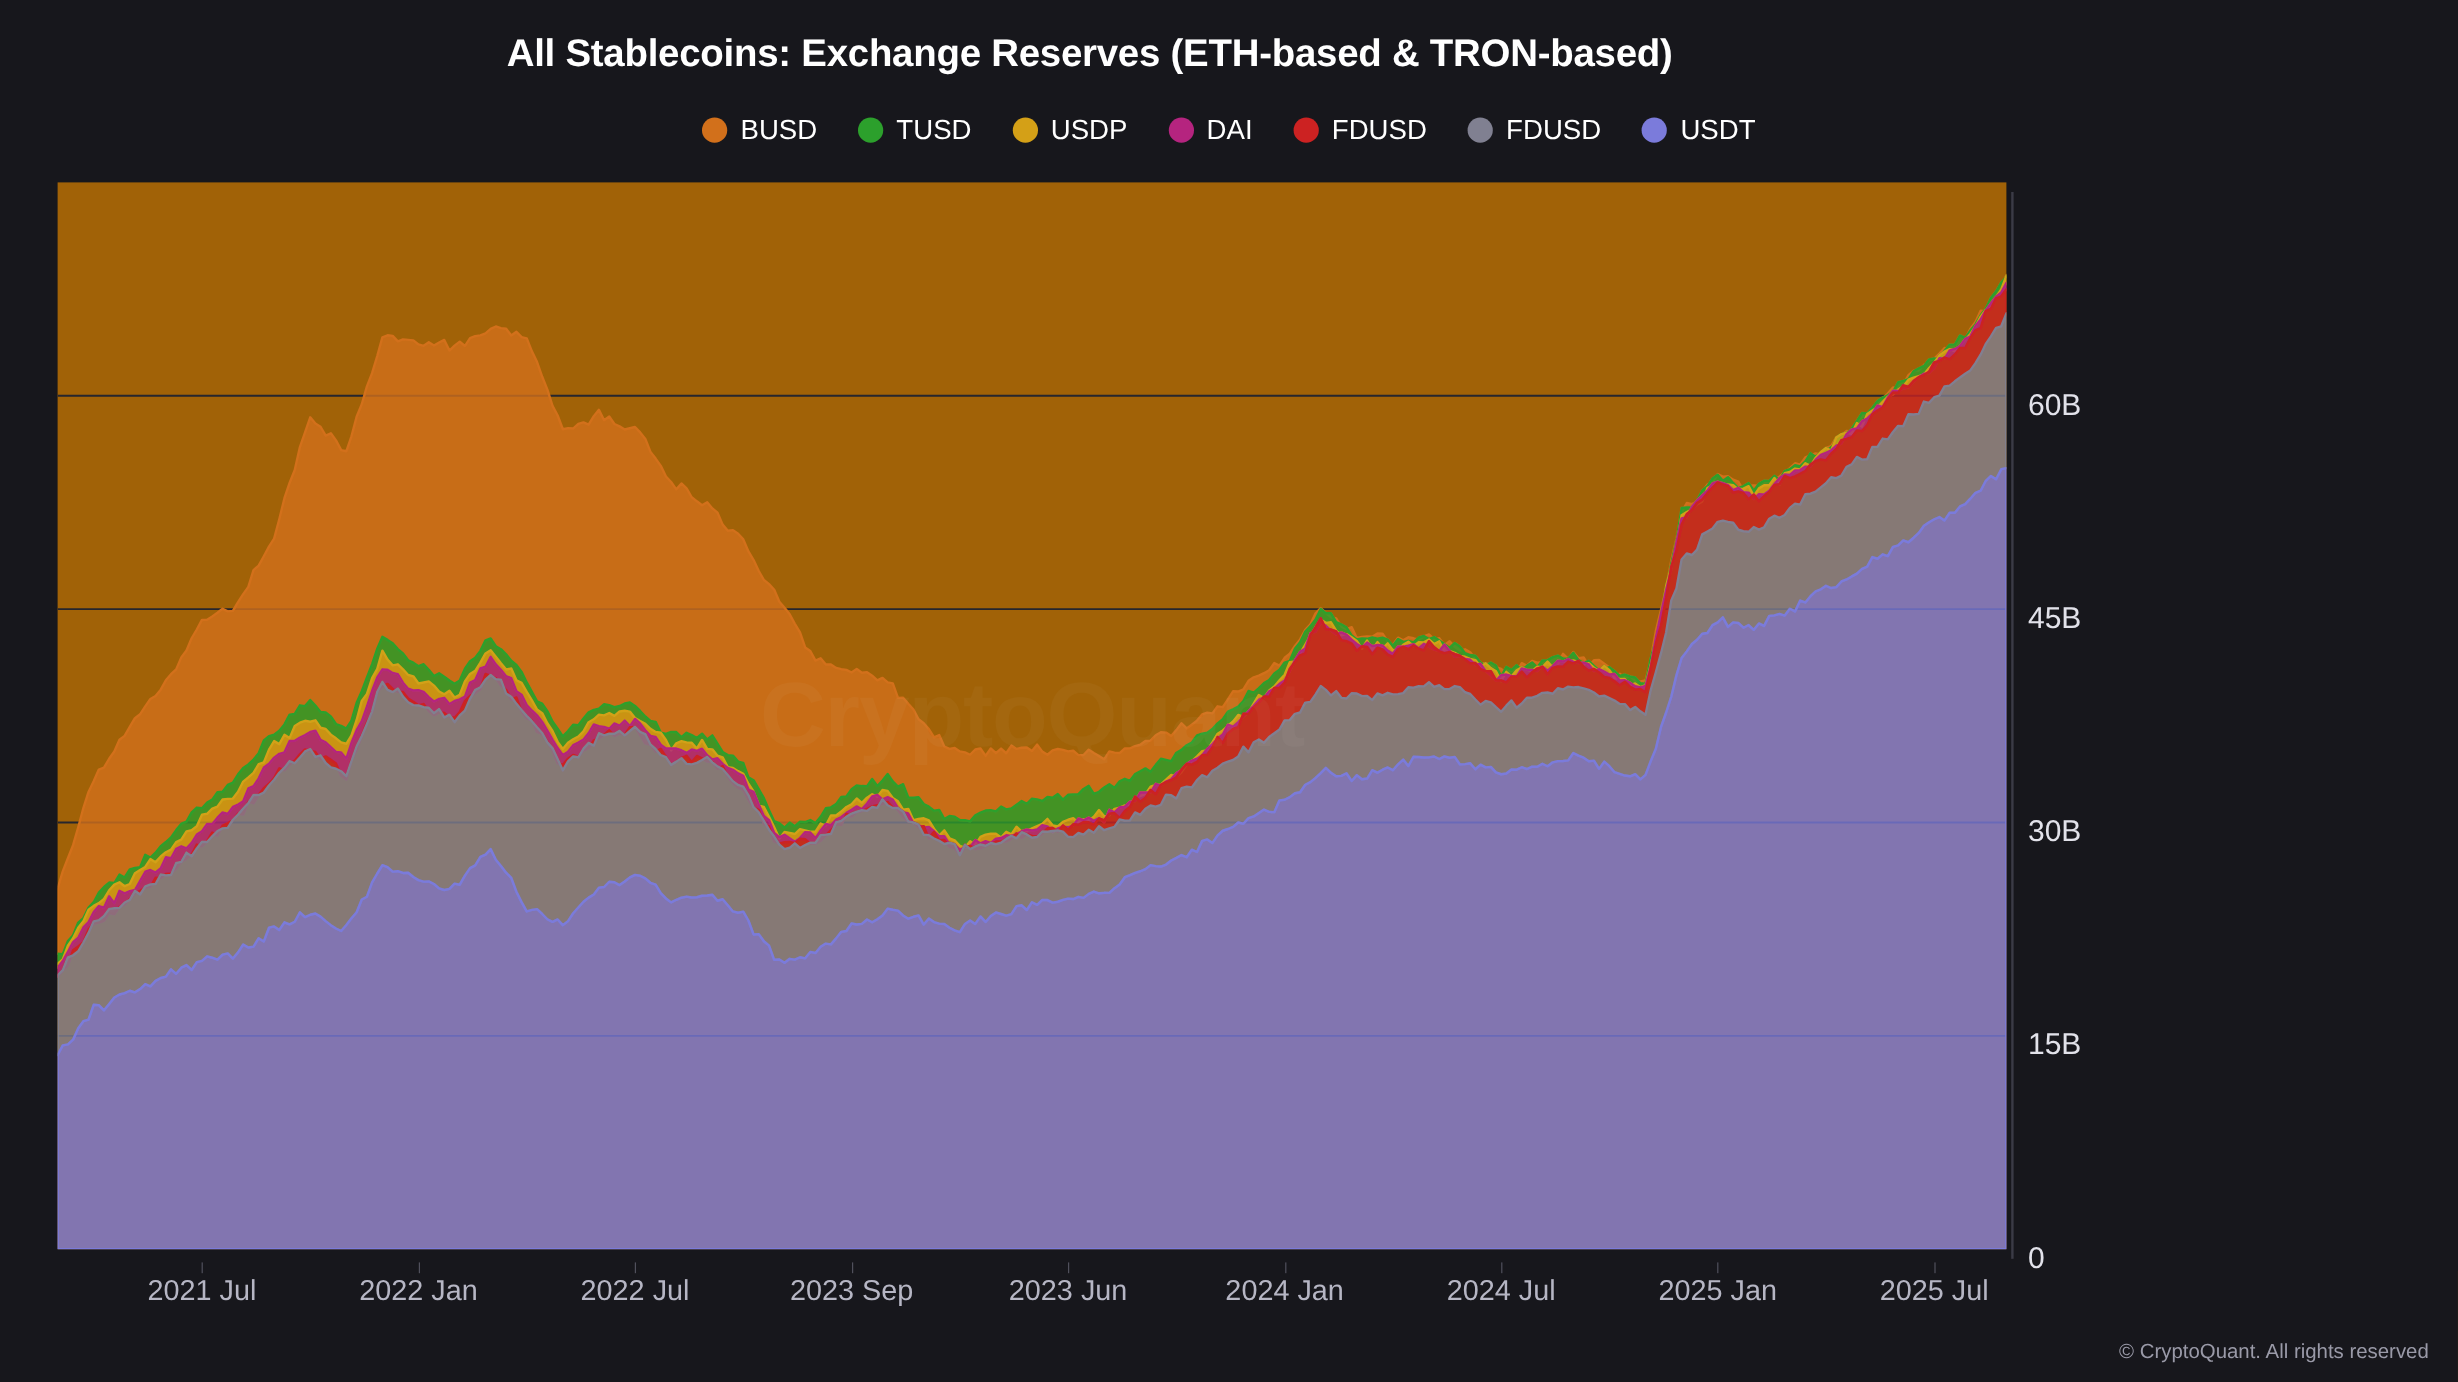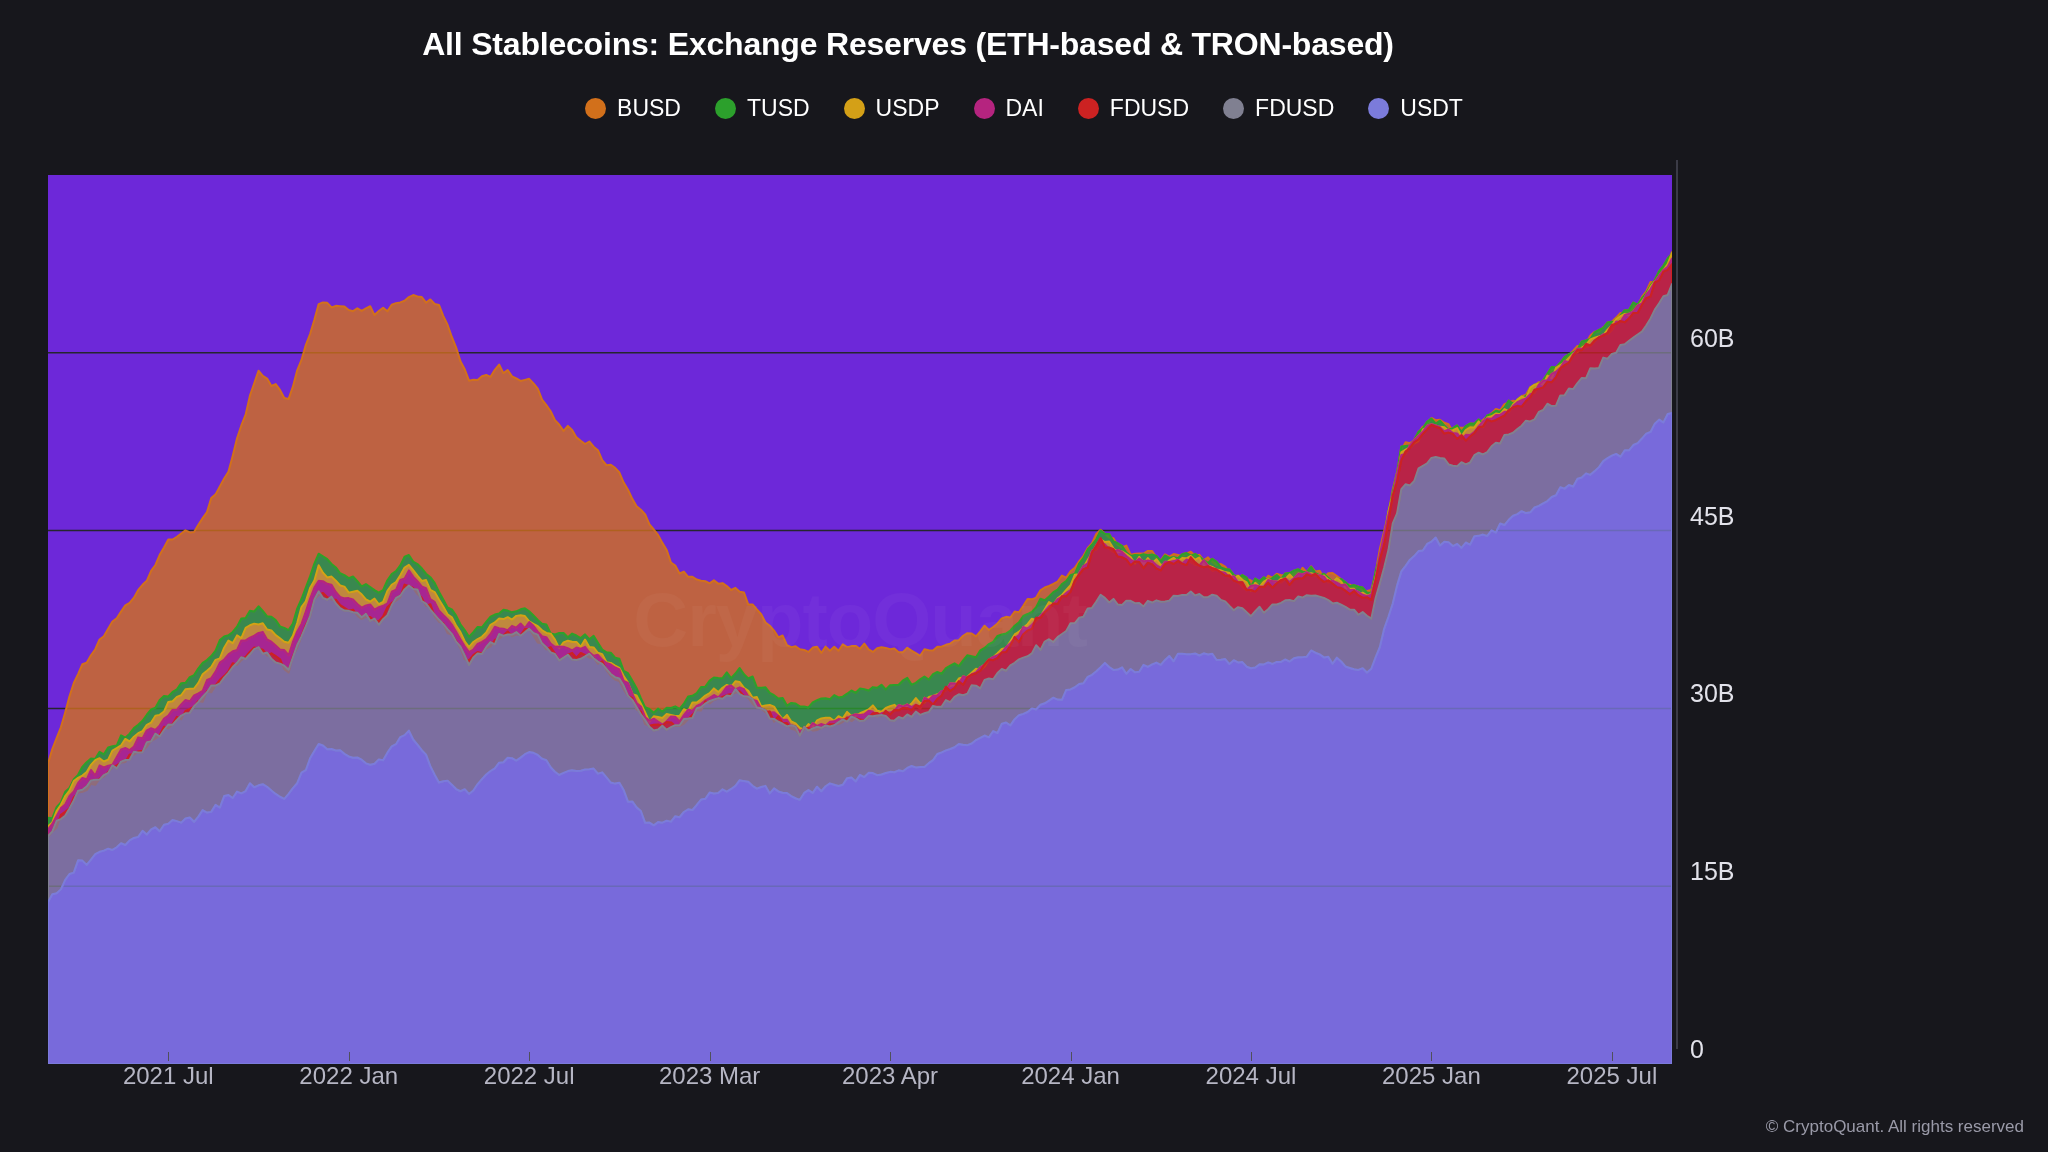--- a/index.html
+++ b/index.html
@@ -57,24 +57,24 @@
     display: block;
   }
   .legend-label {
     font-size: 23px;
     color: #ffffff;
     line-height: 1;
   }
   #plot-wrap {
     position: absolute;
     left: 48px;
-    top: 175px;
+    top: 152px;
     width: 1624px;
     height: 889px;
-    background: #6d28d9;
+    background: #a16207;
   }
   #plot-svg {
     display: block;
     width: 1624px;
     height: 889px;
   }
   #y-axis-labels {
     position: absolute;
     left: 1690px;
     top: 160px;
@@ -210,23 +210,23 @@
       <div class="y-tick-label" style="top: 177.8px;">60B</div>
     </div>
   <div id="x-axis-labels">
       <div class="x-tick-mark" style="left: 168.296px;"></div>
       <div class="x-tick-label" style="left: 168.296px;">2021 Jul</div>
       <div class="x-tick-mark" style="left: 348.741px;"></div>
       <div class="x-tick-label" style="left: 348.741px;">2022 Jan</div>
       <div class="x-tick-mark" style="left: 529.185px;"></div>
       <div class="x-tick-label" style="left: 529.185px;">2022 Jul</div>
       <div class="x-tick-mark" style="left: 709.63px;"></div>
-      <div class="x-tick-label" style="left: 709.63px;">2023 Mar</div>
+      <div class="x-tick-label" style="left: 709.63px;">2023 Sep</div>
       <div class="x-tick-mark" style="left: 890.074px;"></div>
-      <div class="x-tick-label" style="left: 890.074px;">2023 Apr</div>
+      <div class="x-tick-label" style="left: 890.074px;">2023 Jun</div>
       <div class="x-tick-mark" style="left: 1070.52px;"></div>
       <div class="x-tick-label" style="left: 1070.52px;">2024 Jan</div>
       <div class="x-tick-mark" style="left: 1250.96px;"></div>
       <div class="x-tick-label" style="left: 1250.96px;">2024 Jul</div>
       <div class="x-tick-mark" style="left: 1431.41px;"></div>
       <div class="x-tick-label" style="left: 1431.41px;">2025 Jan</div>
       <div class="x-tick-mark" style="left: 1611.85px;"></div>
       <div class="x-tick-label" style="left: 1611.85px;">2025 Jul</div>
     </div>
 

